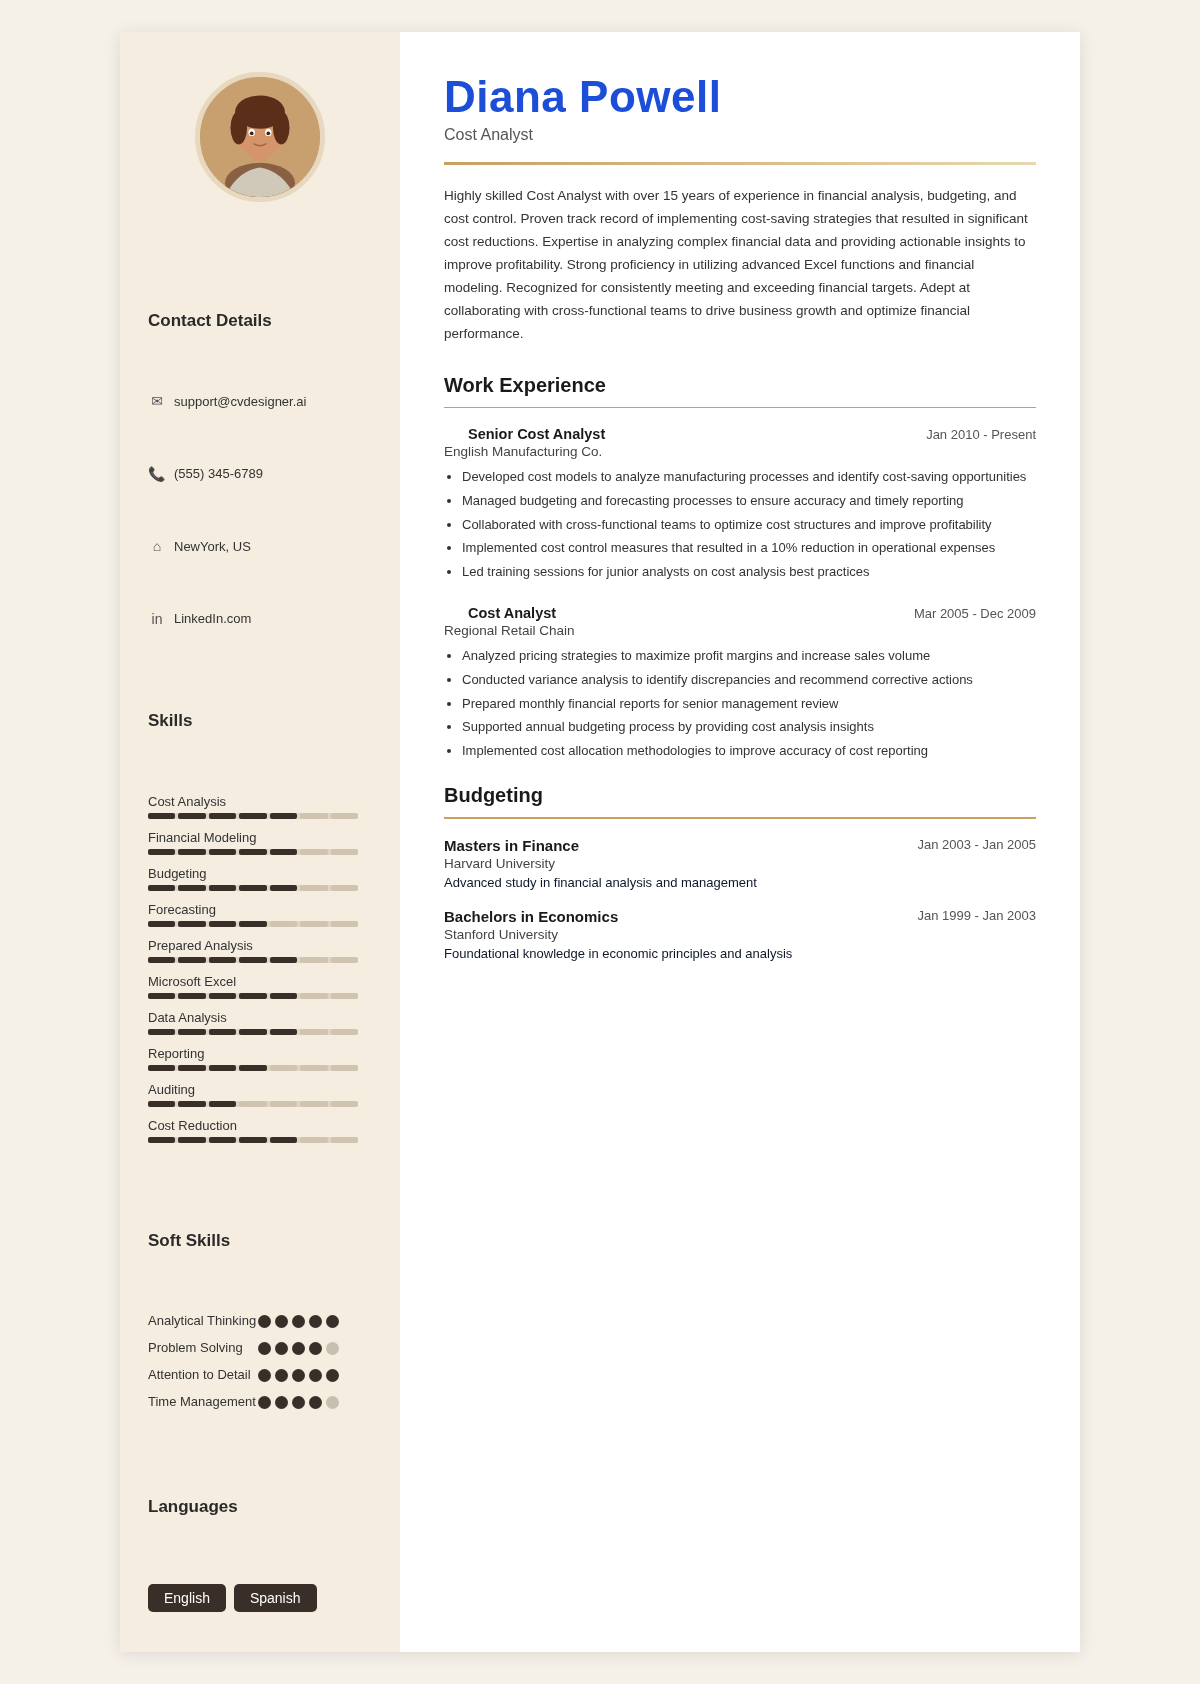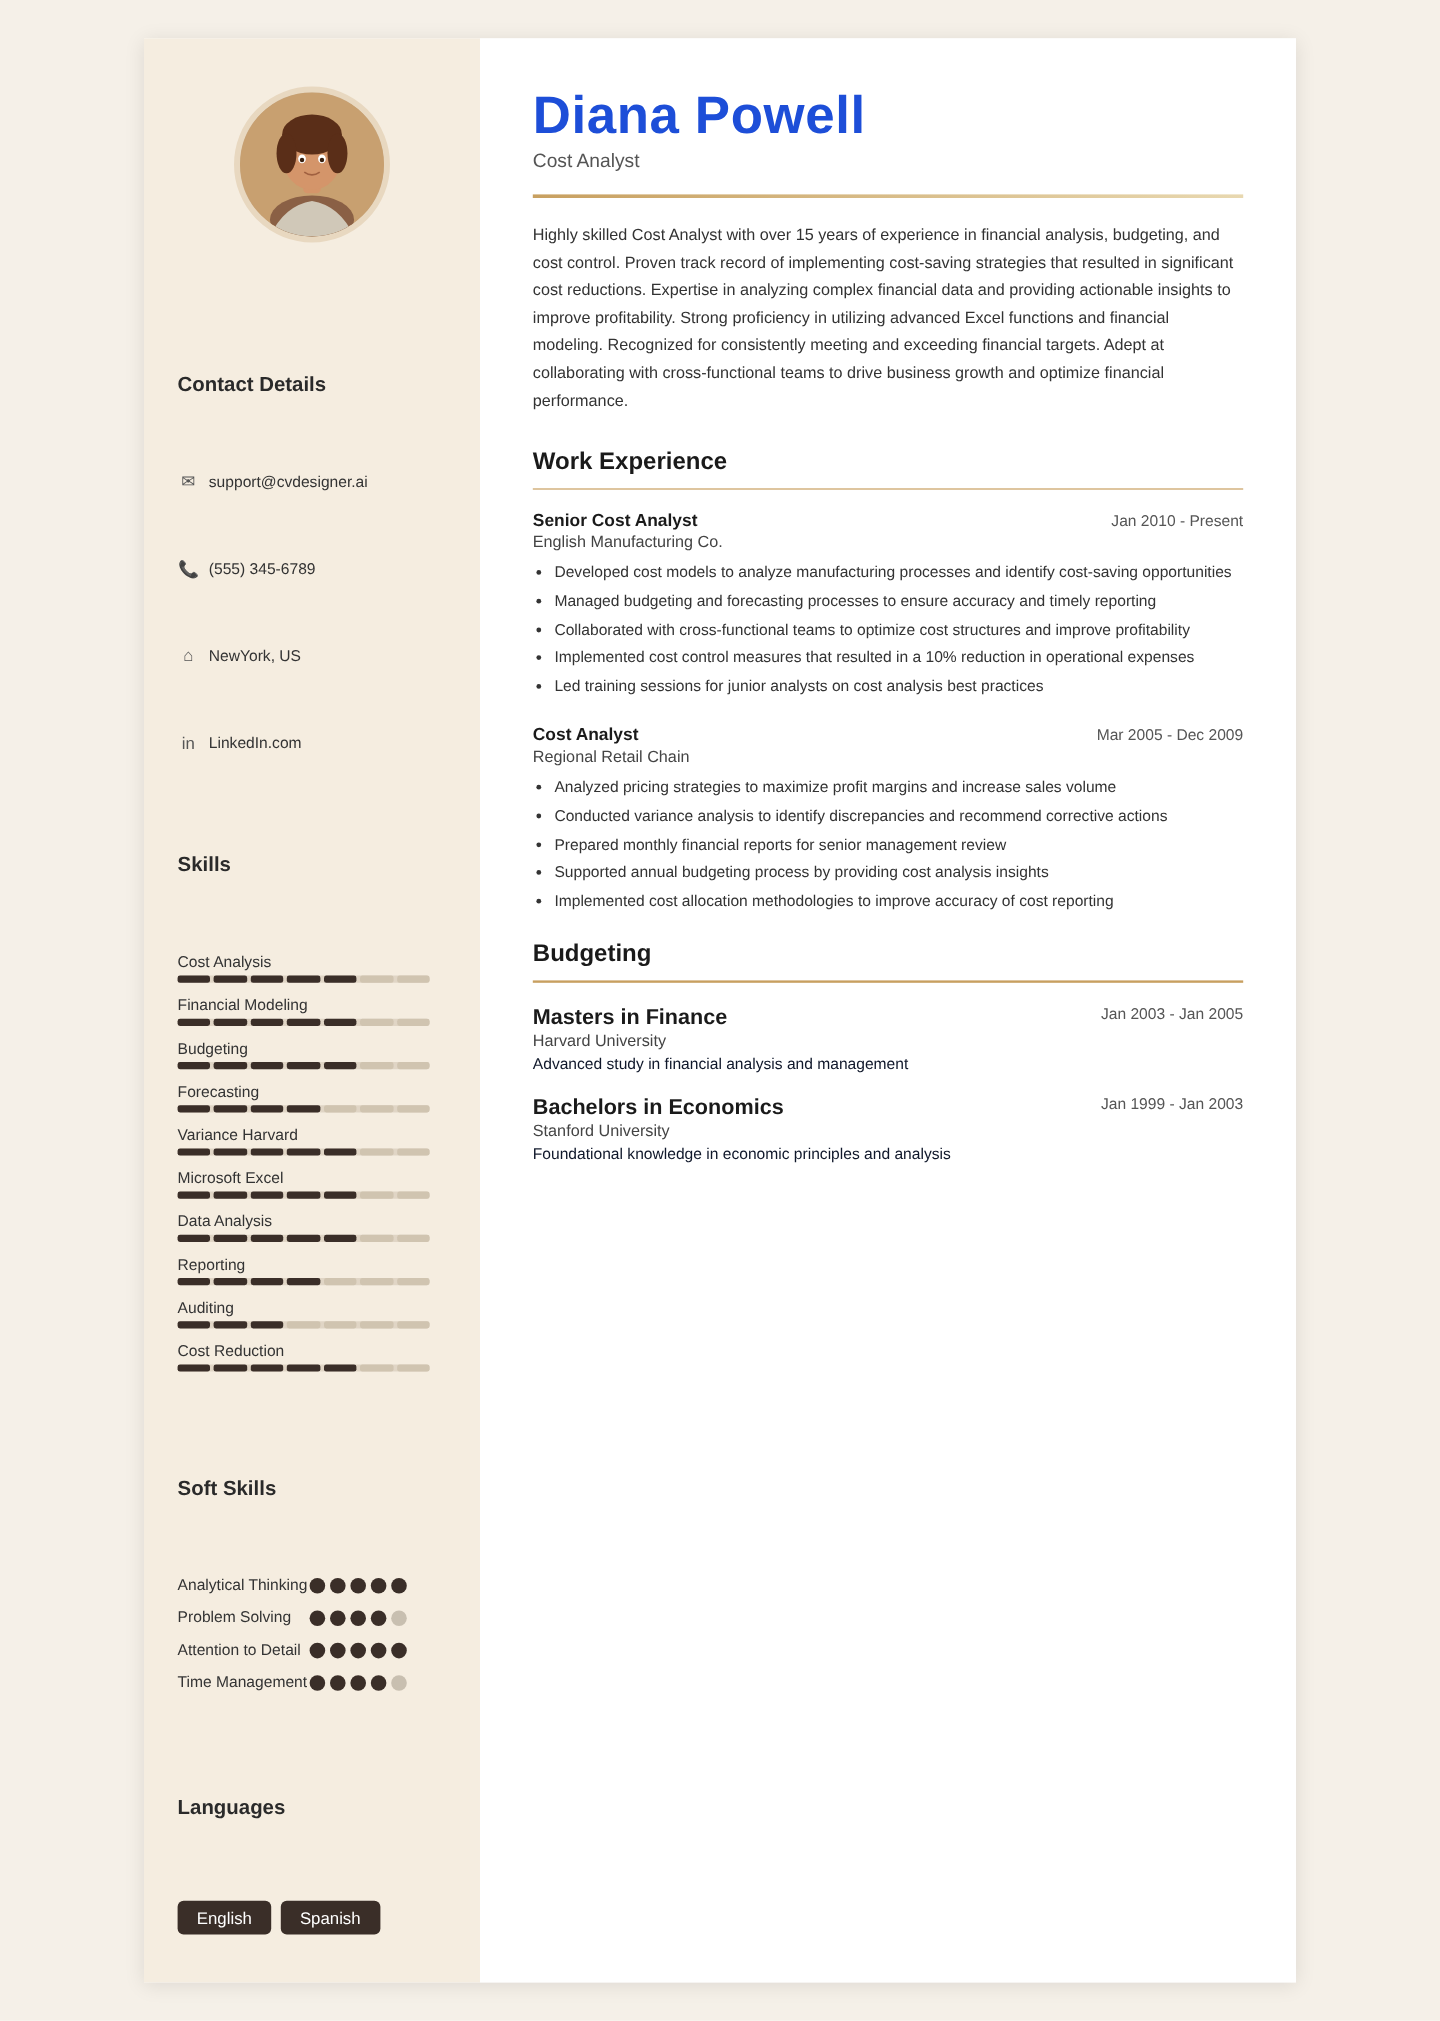--- a/index.html
+++ b/index.html
@@ -176,22 +176,23 @@
       height: 1.5px;
       background: #c8a060;
       border: none;
       margin-bottom: 18px;
     }
     
     .job-block { margin-bottom: 22px; }
     .job-header {
       display: flex;
       justify-content: space-between;
-      align-items: flex-start;
+      align-items: center;
       margin-bottom: 2px;
+      margin-left: 24px;
     }
     .job-title {
       font-size: 14.5px;
       font-weight: bold;
       color: #1a1a1a;
     }
     .job-dates {
       font-size: 13px;
       color: #555;
       white-space: nowrap;
@@ -213,21 +214,21 @@
     }
     
     .edu-block { margin-bottom: 18px; }
     .edu-header {
       display: flex;
       justify-content: space-between;
       align-items: flex-start;
       margin-bottom: 2px;
     }
     .edu-degree {
-      font-size: 18px;
+      font-size: 15px;
       font-weight: bold;
       color: #1a1a1a;
     }
     .edu-dates {
       font-size: 13px;
       color: #555;
       white-space: nowrap;
     }
     .edu-school {
       font-size: 13.5px;
@@ -333,21 +334,21 @@
             <div class="skill-bar-segment seg-filled" style="flex: 1 1 0%;"></div>
             <div class="skill-bar-segment seg-filled" style="flex: 1 1 0%;"></div>
             <div class="skill-bar-segment seg-filled" style="flex: 1 1 0%;"></div>
             <div class="skill-bar-segment seg-filled" style="flex: 1 1 0%;"></div>
             <div class="skill-bar-segment seg-empty" style="flex: 1 1 0%;"></div>
             <div class="skill-bar-segment seg-empty" style="flex: 1 1 0%;"></div>
             <div class="skill-bar-segment seg-empty" style="flex: 1 1 0%;"></div>
           </div>
         </div>
         <div class="skill-row">
-          <div class="skill-name">Variance Harvard</div>
+          <div class="skill-name">Prepared Analysis</div>
           <div class="skill-bar-bg">
             <div class="skill-bar-segment seg-filled" style="flex: 1 1 0%;"></div>
             <div class="skill-bar-segment seg-filled" style="flex: 1 1 0%;"></div>
             <div class="skill-bar-segment seg-filled" style="flex: 1 1 0%;"></div>
             <div class="skill-bar-segment seg-filled" style="flex: 1 1 0%;"></div>
             <div class="skill-bar-segment seg-filled" style="flex: 1 1 0%;"></div>
             <div class="skill-bar-segment seg-empty" style="flex: 1 1 0%;"></div>
             <div class="skill-bar-segment seg-empty" style="flex: 1 1 0%;"></div>
           </div>
         </div>

